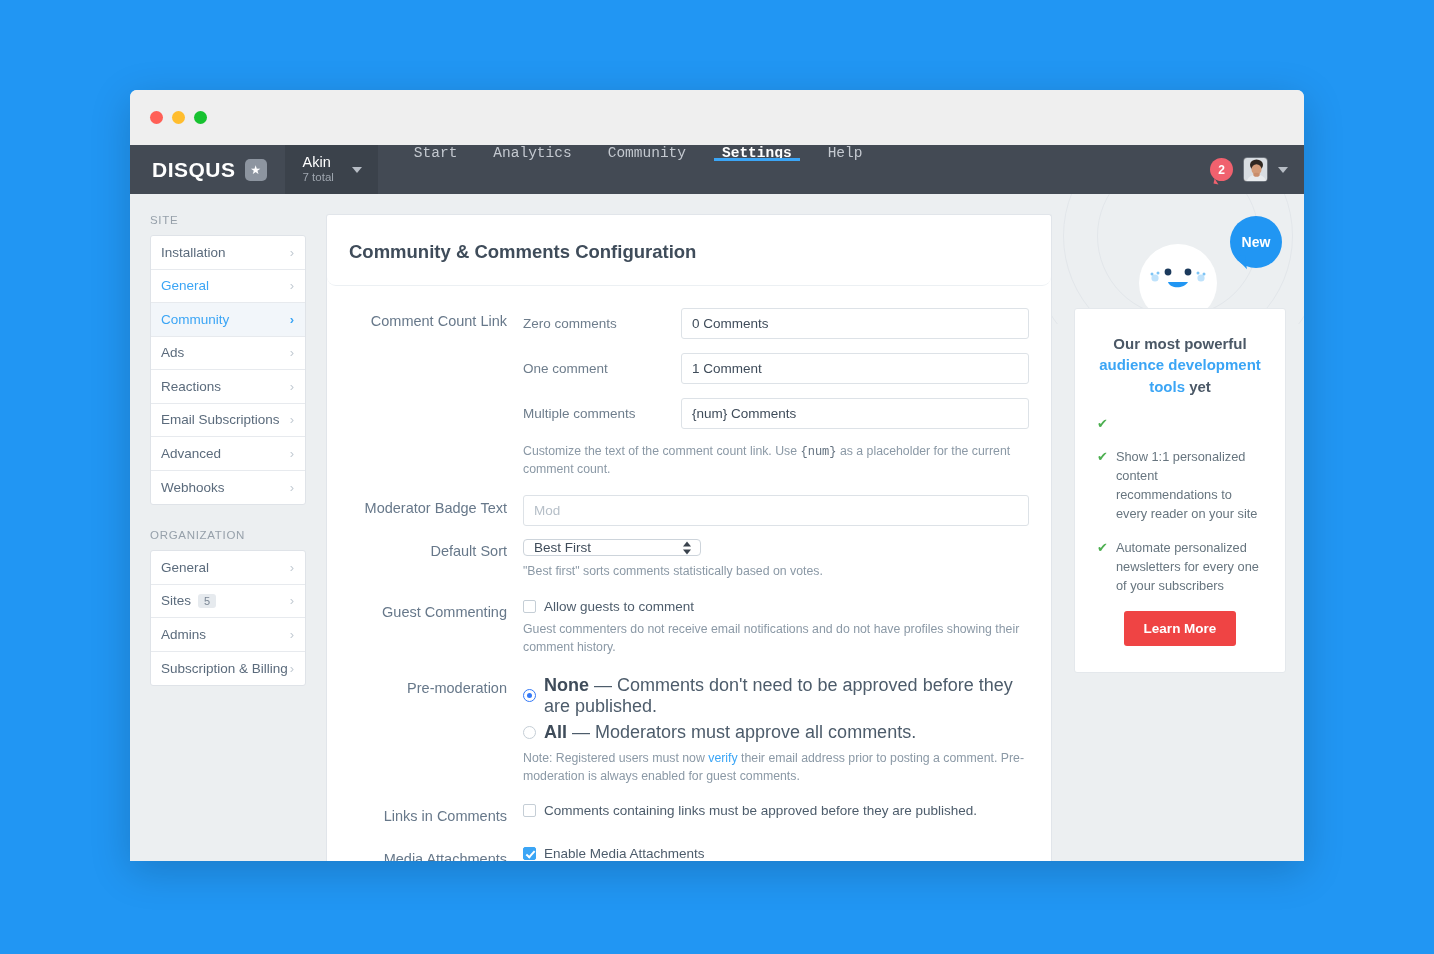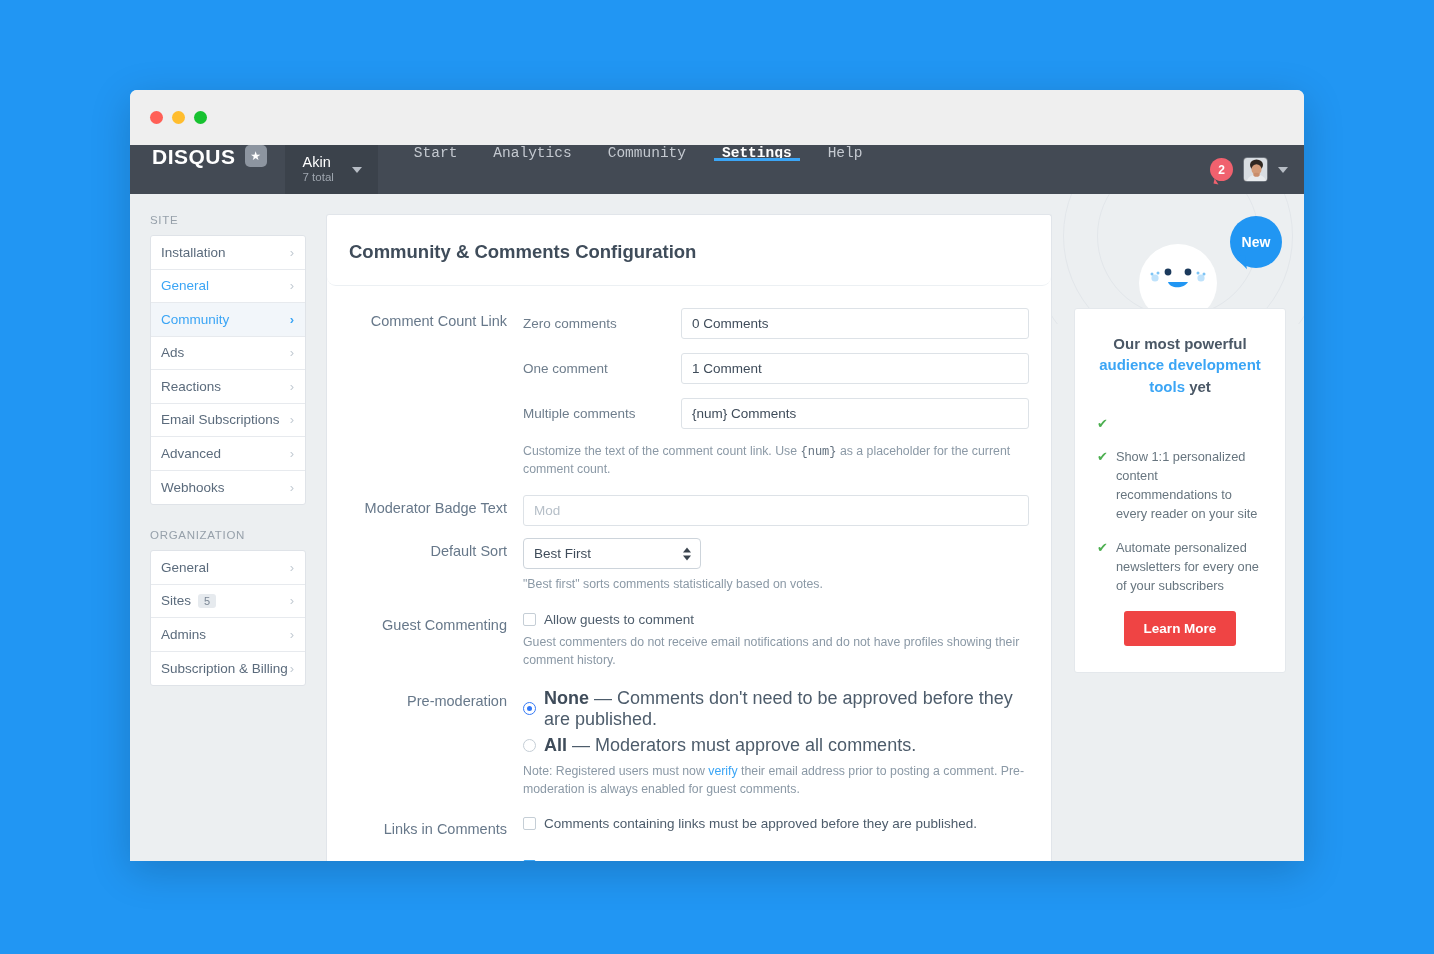--- a/index.html
+++ b/index.html
@@ -41,20 +41,21 @@
   
   .topnav {
     height: 49px;
     background: #434a54;
     display: flex;
     align-items: stretch;
     position: relative;
   }
   .brand {
     display: flex;
+    align-items: center;
     gap: 9px;
     padding: 0 18px 0 22px;
   }
   .brand-word {
     color: #fff;
     font-size: 21px;
     font-weight: bold;
     letter-spacing: 0.5px;
   }
   .brand-badge {
@@ -255,21 +256,21 @@
   .hint .mono {
     font-family: "Liberation Mono", monospace;
     font-size: 12px;
     color: #63717f;
   }
   .hint a, .inline-link { color: #3ba5f5; text-decoration: none; }
 
   .select-wrap { position: relative; display: inline-block; }
   .select-box {
     width: 178px;
-    height: 31px;
+    height: 17px;
     border: 1px solid #cdd4db;
     border-radius: 4px;
     background: #fff;
     font-size: 13.5px;
     color: #3f4c5a;
     padding: 0 28px 0 10px;
     display: flex; align-items: center;
     cursor: pointer;
   }
   .spin {

